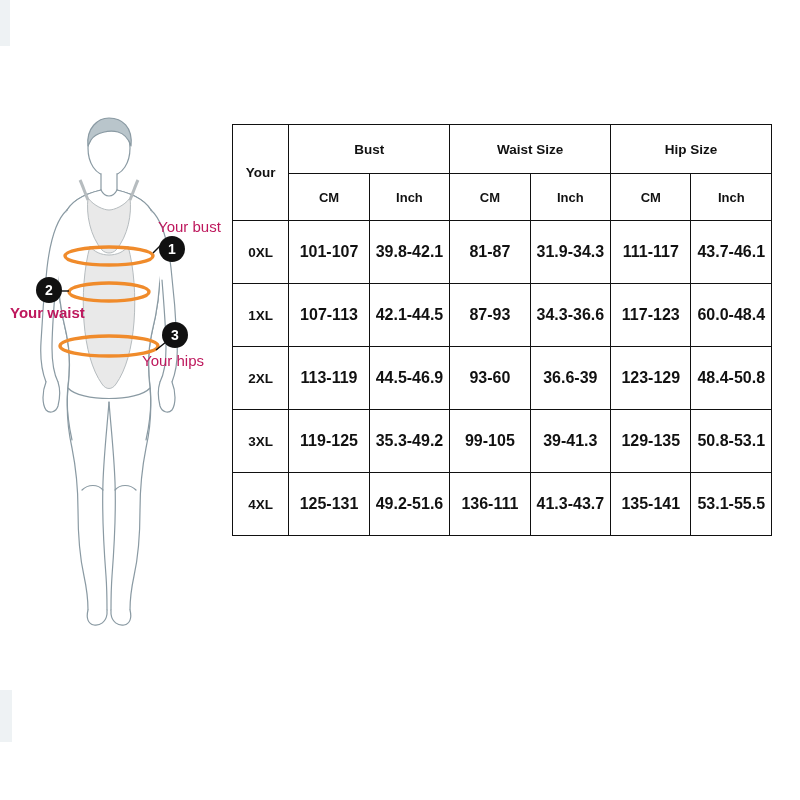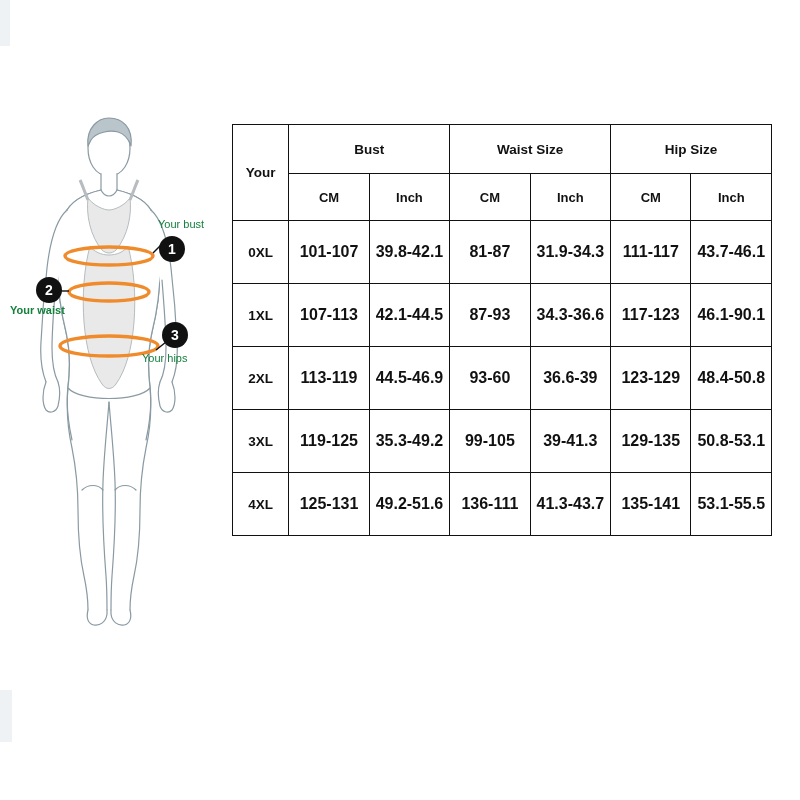--- a/index.html
+++ b/index.html
@@ -50,22 +50,22 @@
     color: #ffffff;
     font-size: 14px;
     font-weight: bold;
     display: flex;
     align-items: center;
     justify-content: center;
     font-family: "Liberation Sans", sans-serif;
   }
   .callout-label {
     position: absolute;
-    font-size: 11px;
-    color: #15803d;
+    font-size: 15px;
+    color: #be185d;
     white-space: nowrap;
     font-family: "Liberation Sans", sans-serif;
   }
 
   
   #size-table {
     position: absolute;
     left: 232px;
     top: 124px;
     width: 540px;
@@ -223,21 +223,21 @@
         <td>111-117</td>
         <td>43.7-46.1</td>
       </tr>
       <tr>
         <td class="size-cell">1XL</td>
         <td>107-113</td>
         <td>42.1-44.5</td>
         <td>87-93</td>
         <td>34.3-36.6</td>
         <td>117-123</td>
-        <td>46.1-90.1</td>
+        <td>60.0-48.4</td>
       </tr>
       <tr>
         <td class="size-cell">2XL</td>
         <td>113-119</td>
         <td>44.5-46.9</td>
         <td>93-60</td>
         <td>36.6-39</td>
         <td>123-129</td>
         <td>48.4-50.8</td>
       </tr>

